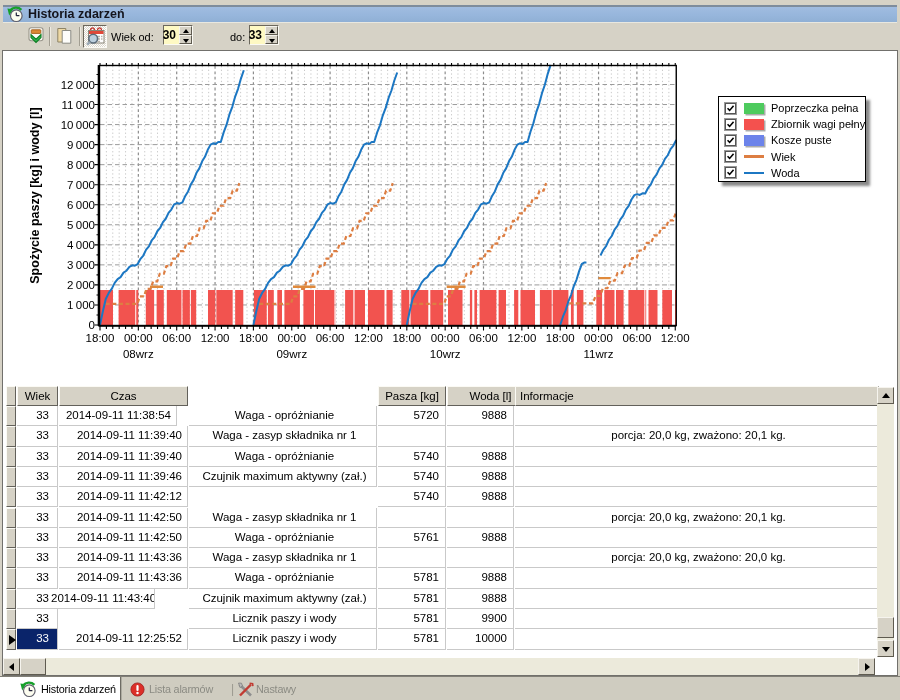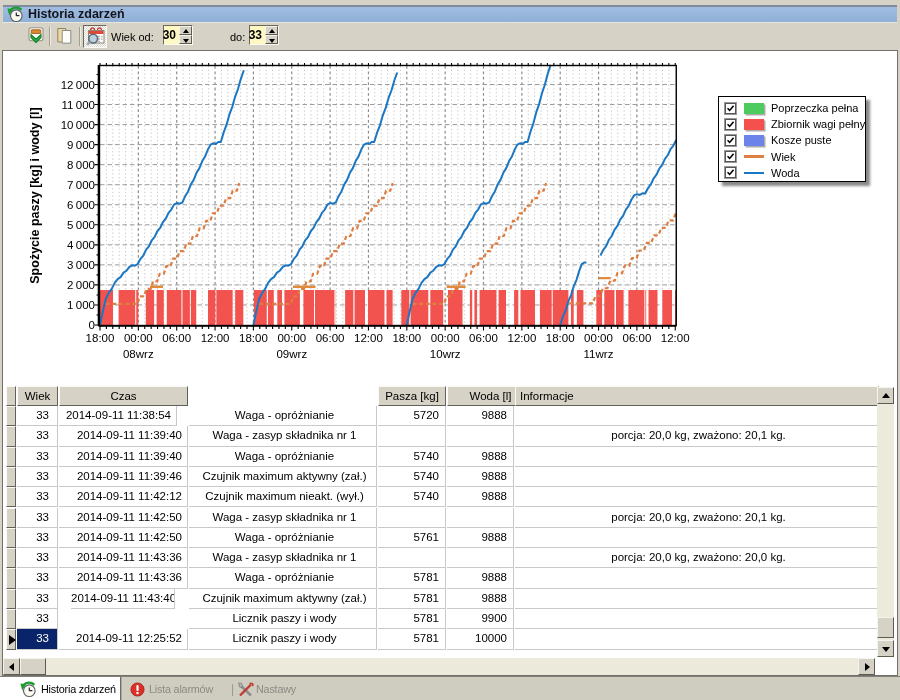--- a/index.html
+++ b/index.html
@@ -300,21 +300,20 @@
       <div class="dc r5" style="left:56px;width:129px;">2014-09-11 11:39:46</div>
       <div class="dc l4" style="left:186px;width:188px;">Czujnik maximum aktywny (zał.)</div>
       <div class="dc r6" style="left:375px;width:68px;">5740</div>
       <div class="dc r6" style="left:444px;width:67px;">9888</div>
       <div class="dc l4" style="left:512px;width:364px;"></div>
     </div>
     <div class="trow" style="top:487.2px;height:20.3px">
       <div class="ind" style="left:3px;width:10px"></div>
       <div class="dc r8" style="left:14px;width:41px;">33</div>
       <div class="dc r5" style="left:56px;width:129px;">2014-09-11 11:42:12</div>
-      <div class="dc l4" style="left:186px;width:188px;">Czujnik maximum nieakt. (wył.)</div>
       <div class="dc r6" style="left:375px;width:68px;">5740</div>
       <div class="dc r6" style="left:444px;width:67px;">9888</div>
       <div class="dc l4" style="left:512px;width:364px;"></div>
     </div>
     <div class="trow" style="top:507.5px;height:20.3px">
       <div class="ind" style="left:3px;width:10px"></div>
       <div class="dc r8" style="left:14px;width:41px;">33</div>
       <div class="dc r5" style="left:56px;width:129px;">2014-09-11 11:42:50</div>
       <div class="dc l4" style="left:186px;width:188px;">Waga - zasyp składnika nr 1</div>
       <div class="dc r6" style="left:375px;width:68px;"></div>
@@ -344,21 +343,21 @@
       <div class="dc r8" style="left:14px;width:41px;">33</div>
       <div class="dc r5" style="left:56px;width:129px;">2014-09-11 11:43:36</div>
       <div class="dc l4" style="left:186px;width:188px;">Waga - opróżnianie</div>
       <div class="dc r6" style="left:375px;width:68px;">5781</div>
       <div class="dc r6" style="left:444px;width:67px;">9888</div>
       <div class="dc l4" style="left:512px;width:364px;"></div>
     </div>
     <div class="trow" style="top:588.7px;height:20.3px">
       <div class="ind" style="left:3px;width:10px"></div>
       <div class="dc r8" style="left:14px;width:41px;">33</div>
-      <div class="dc r5" style="left:68px;width:104px;">2014-09-11 11:43:40</div>
+      <div class="dc r5" style="left:48px;width:104px;">2014-09-11 11:43:40</div>
       <div class="dc l4" style="left:186px;width:188px;">Czujnik maximum aktywny (zał.)</div>
       <div class="dc r6" style="left:375px;width:68px;">5781</div>
       <div class="dc r6" style="left:444px;width:67px;">9888</div>
       <div class="dc l4" style="left:512px;width:364px;"></div>
     </div>
     <div class="trow" style="top:609.0px;height:20.3px">
       <div class="ind" style="left:3px;width:10px"></div>
       <div class="dc r8" style="left:14px;width:41px;">33</div>
       <div class="dc l4" style="left:186px;width:188px;">Licznik paszy i wody</div>
       <div class="dc r6" style="left:375px;width:68px;">5781</div>

